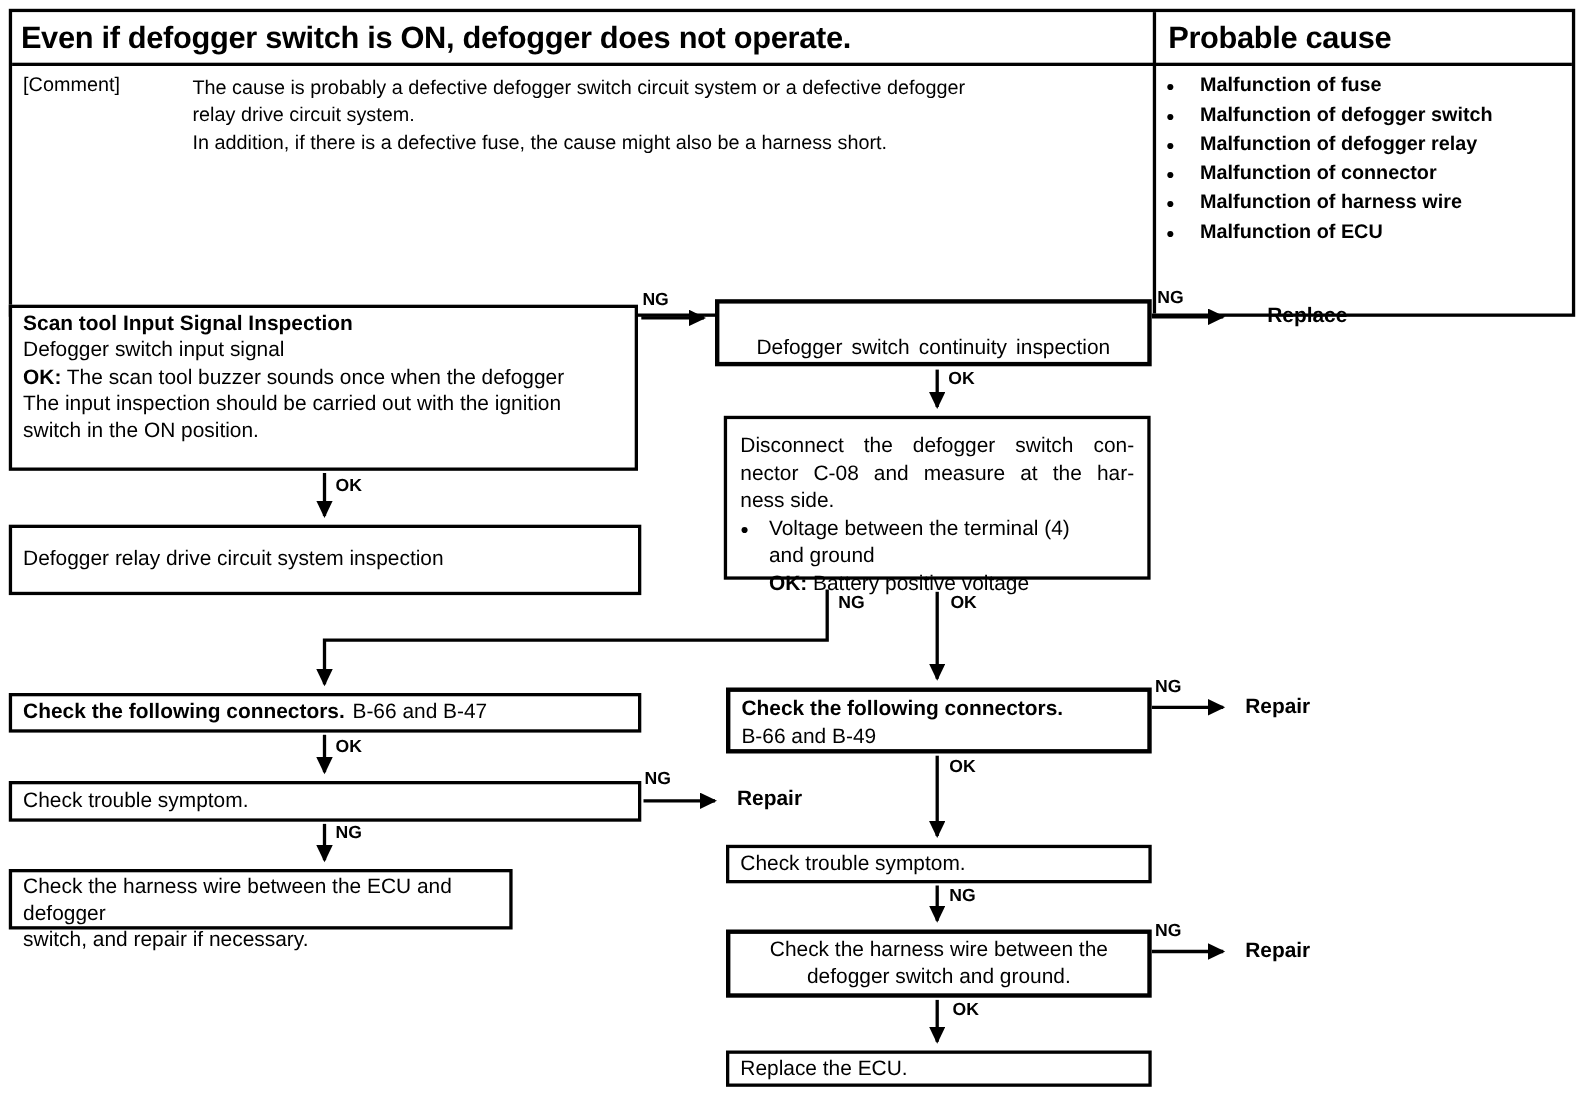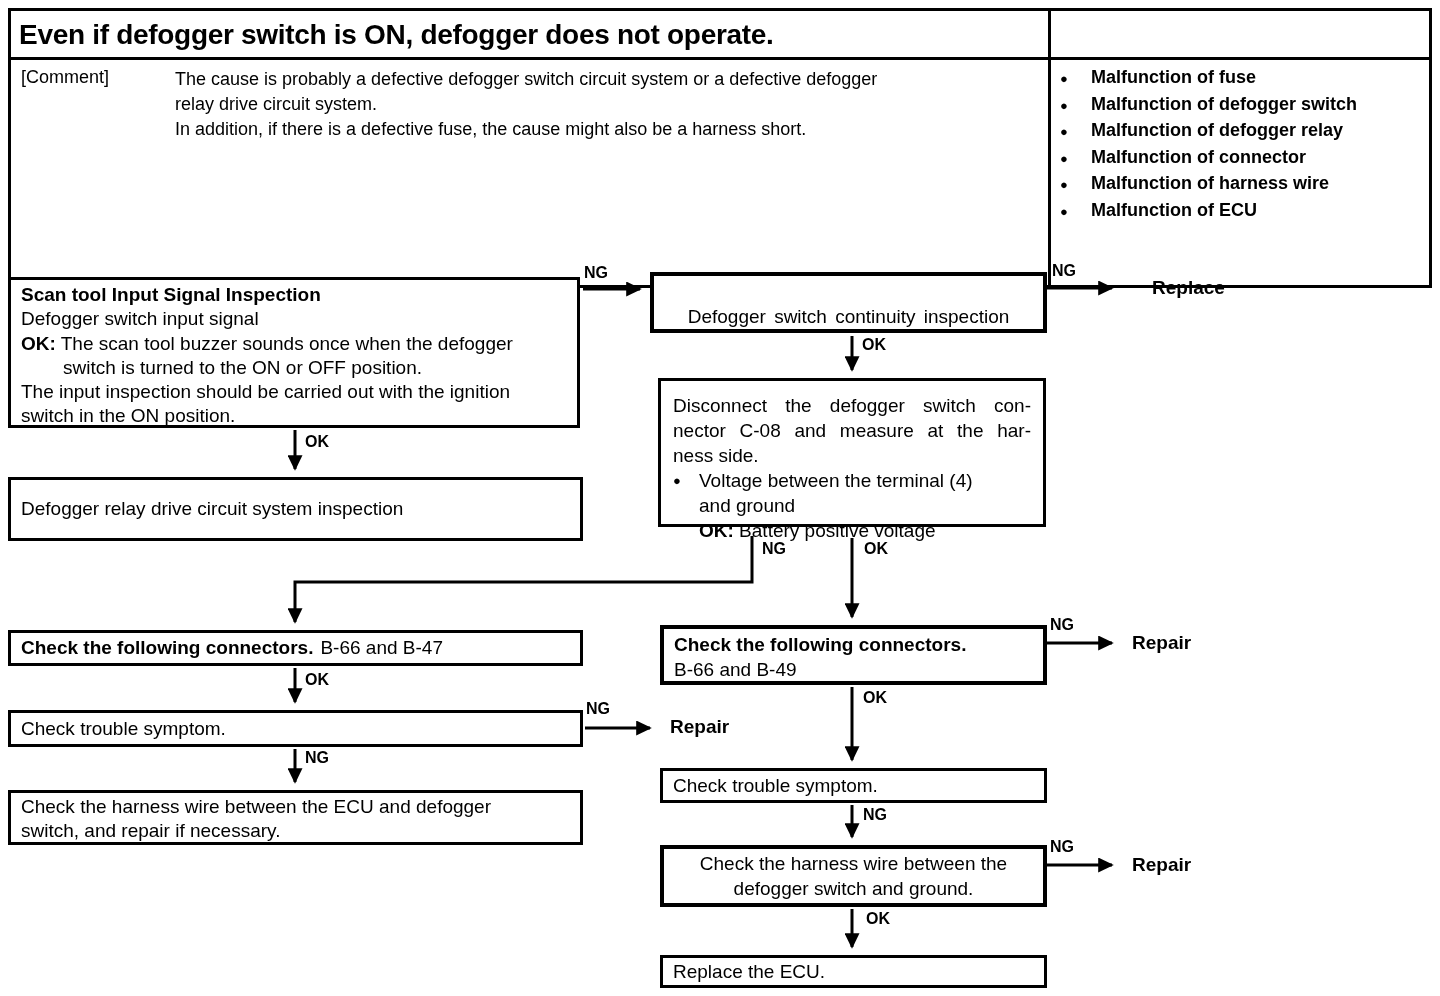--- a/index.html
+++ b/index.html
@@ -20,21 +20,21 @@
 
   
   .fbox{position:absolute;border:3px solid #000;background:#fff;box-sizing:border-box;font-size:19px;line-height:24px;}
   .vcenter{display:flex;align-items:center;padding:0 10px;}
   .b{font-weight:700;}
 
   .scan-box{left:8px;top:277px;width:572px;height:151px;padding:3px 10px;line-height:24.3px;}
   .relay-box{left:8px;top:477px;width:575px;height:64px;}
   .connL-box{left:8px;top:630px;width:575px;height:36px;}
   .sympL-box{left:8px;top:710px;width:575px;height:37px;}
-  .harnL-box{left:8px;top:790px;width:575px;height:55px;padding:2px 10px;}
+  .harnL-box{left:8px;top:790px;width:458px;height:55px;padding:2px 10px;}
 
   .cont-box{left:650px;top:272px;width:397px;height:61px;border-width:4px;display:flex;align-items:flex-end;justify-content:center;word-spacing:3px;}
   .disc-box{left:658px;top:378px;width:388px;height:149px;padding:12px 12px;line-height:25px;}
   .connR-box{left:660px;top:625px;width:387px;height:60px;border-width:4px;padding:3px 10px;line-height:25px;}
   .sympR-box{left:660px;top:768px;width:387px;height:35px;}
   .harnR-box{left:660px;top:845px;width:387px;height:62px;border-width:4px;padding:2px 16px;line-height:25px;text-align:center;}
   .ecu-box{left:660px;top:955px;width:387px;height:33px;}
 
   .jline{text-align:justify;text-align-last:justify;}
   .indent1{padding-left:42px;}
@@ -48,20 +48,21 @@
 
   svg.wires{position:absolute;left:0;top:0;}
 </style>
 </head>
 <body>
 
 <div class="page">
 
   <div class="htable">
     <div class="htitle">Even if defogger switch is ON, defogger does not operate.</div>
+    <div class="pc-title">Probable cause</div>
     <div class="hdiv-h"></div>
     <div class="hdiv-v"></div>
 
     <div class="comment-label">[Comment]</div>
     <div class="comment-text">
       <div>The cause is probably a defective defogger switch circuit system or a defective defogger</div>
       <div>relay drive circuit system.</div>
       <div>In addition, if there is a defective fuse, the cause might also be a harness short.</div>
     </div>
 
@@ -114,21 +115,20 @@
       <line x1="852" y1="805" x2="852" y2="837" marker-end="url(#ah)"></line>
       <line x1="1047" y1="865" x2="1112" y2="865" marker-end="url(#ah)"></line>
       <line x1="852" y1="909" x2="852" y2="947" marker-end="url(#ah)"></line>
     </g>
   </svg>
 
   <div class="fbox scan-box">
     <div class="b">Scan tool Input Signal Inspection</div>
     <div>Defogger switch input signal</div>
     <div><span class="b">OK:</span><span> The scan tool buzzer sounds once when the defogger</span></div>
-    <div class="indent1">switch is turned to the ON or OFF position.</div>
     <div>The input inspection should be carried out with the ignition</div>
     <div>switch in the ON position.</div>
   </div>
 
   <div class="fbox relay-box vcenter">
     <span>Defogger relay drive circuit system inspection</span>
   </div>
 
   <div class="fbox connL-box vcenter">
     <span class="b">Check the following connectors.</span>

